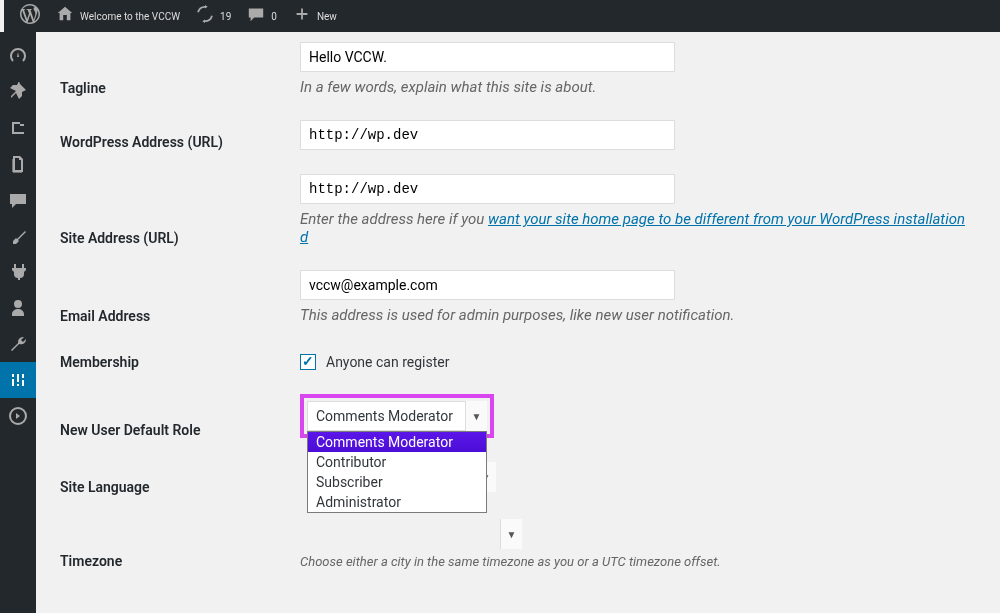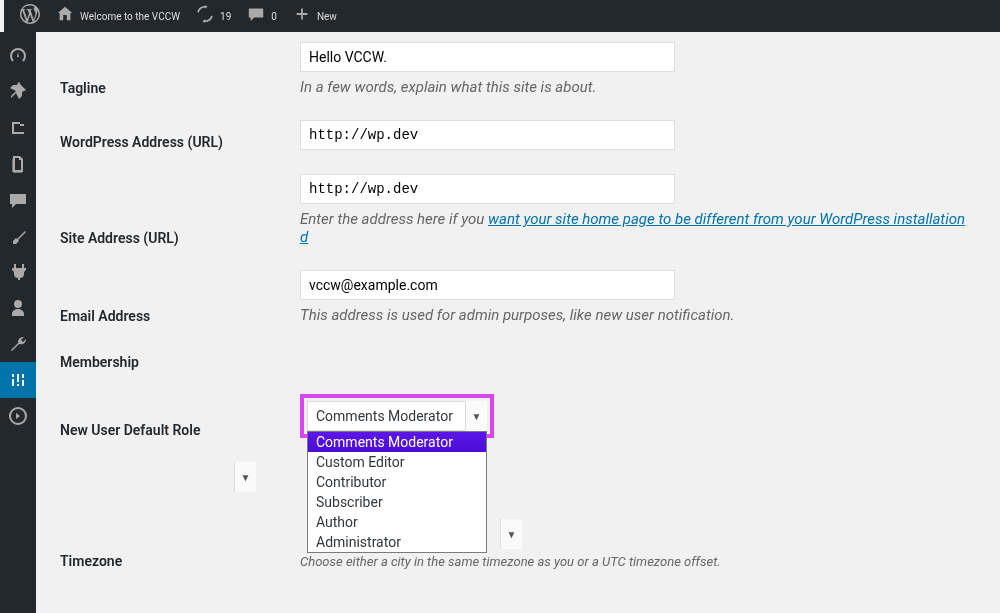--- a/index.html
+++ b/index.html
@@ -291,45 +291,50 @@
     <div class="form-row">
       <div class="form-label">Email Address</div>
       <div class="form-field">
         <input class="text-input" type="text" value="vccw@example.com" style="">
         <div class="description">This address is used for admin purposes, like new user notification.</div>
       </div>
     </div>
 
     <div class="form-row">
       <div class="form-label">Membership</div>
+      <div class="form-field">
+        <div class="checkbox-row">
+          <div class="checkbox checked"></div>
+          <span>Anyone can register</span>
+        </div>
+      </div>
     </div>
 
     <div class="form-row">
       <div class="form-label">New User Default Role</div>
       <div class="form-field">
         <div class="highlight-box">
           <div class="select-wrapper">
             <div class="select-box">
               <span>Comments Moderator</span>
               <div class="select-arrow">▼</div>
             </div>
             <div class="dropdown-options">
               <div class="dropdown-option selected">Comments Moderator</div>
-              <div class="dropdown-option">Custom Editor</div>
               <div class="dropdown-option">Contributor</div>
               <div class="dropdown-option">Subscriber</div>
-              <div class="dropdown-option">Author</div>
               <div class="dropdown-option">Administrator</div>
             </div>
           </div>
         </div>
       </div>
     </div>
 
     <div class="form-row">
+      <div class="form-label">Site Language</div>
       <div class="form-field">
         <div class="select-wrapper" style="margin-left:174px;">
           <div class="select-box small" style="width:22px;">
             <div class="select-arrow">▼</div>
           </div>
         </div>
       </div>
     </div>
 
     <div class="form-row" style="">

